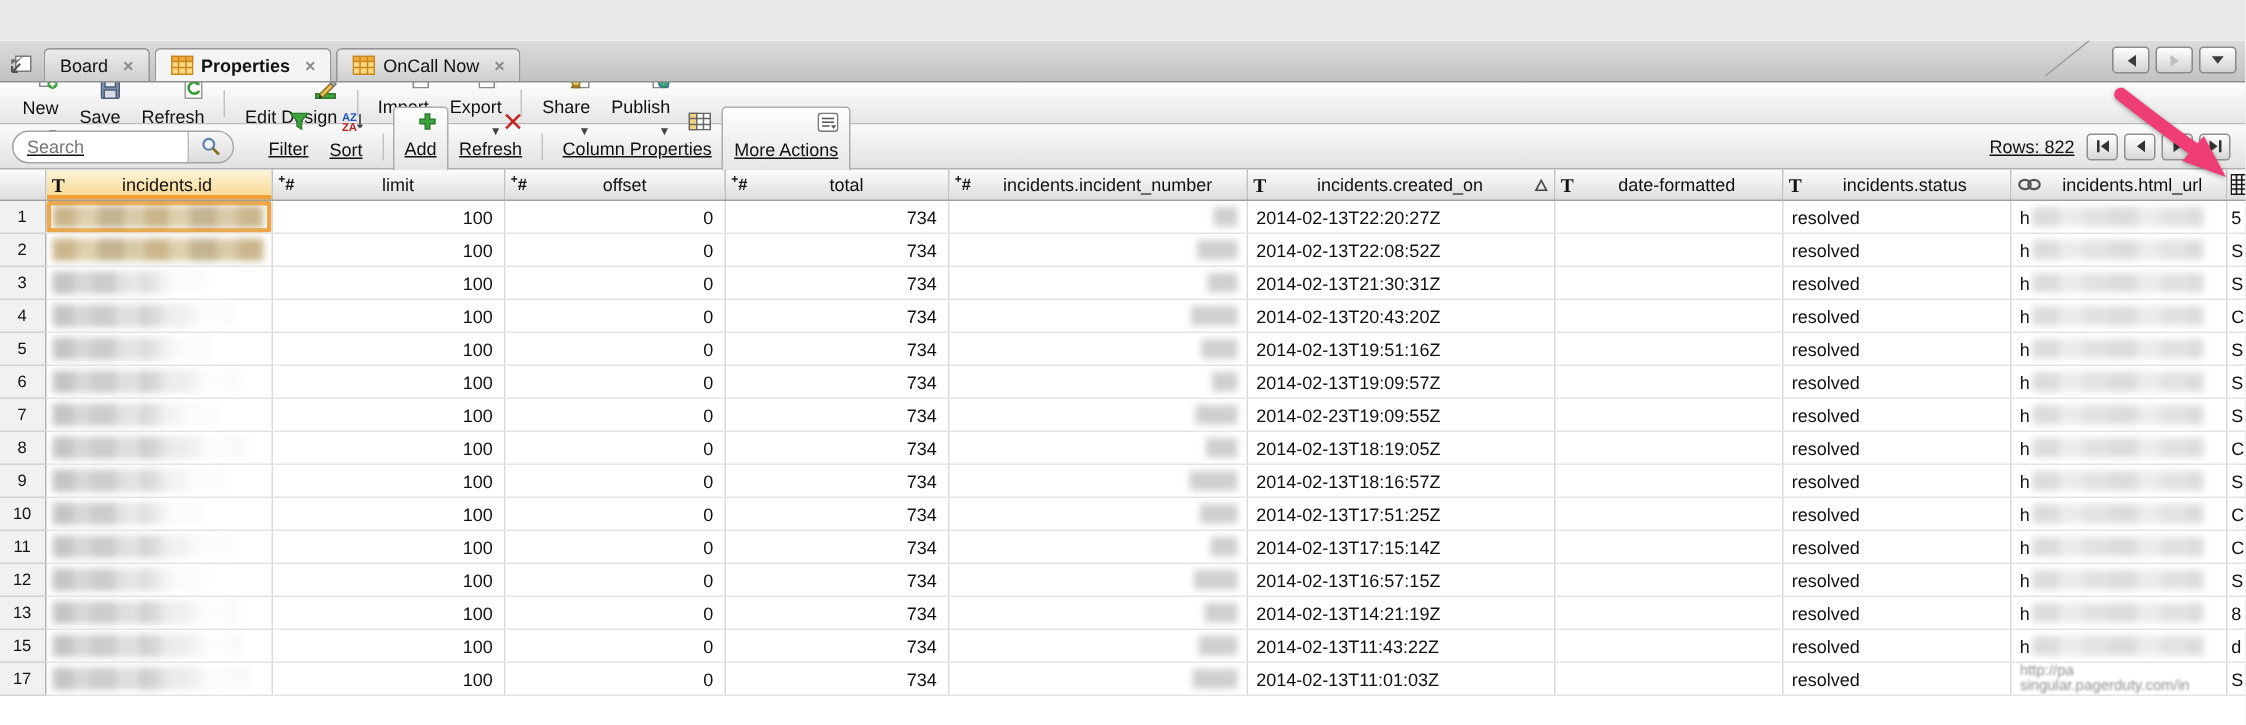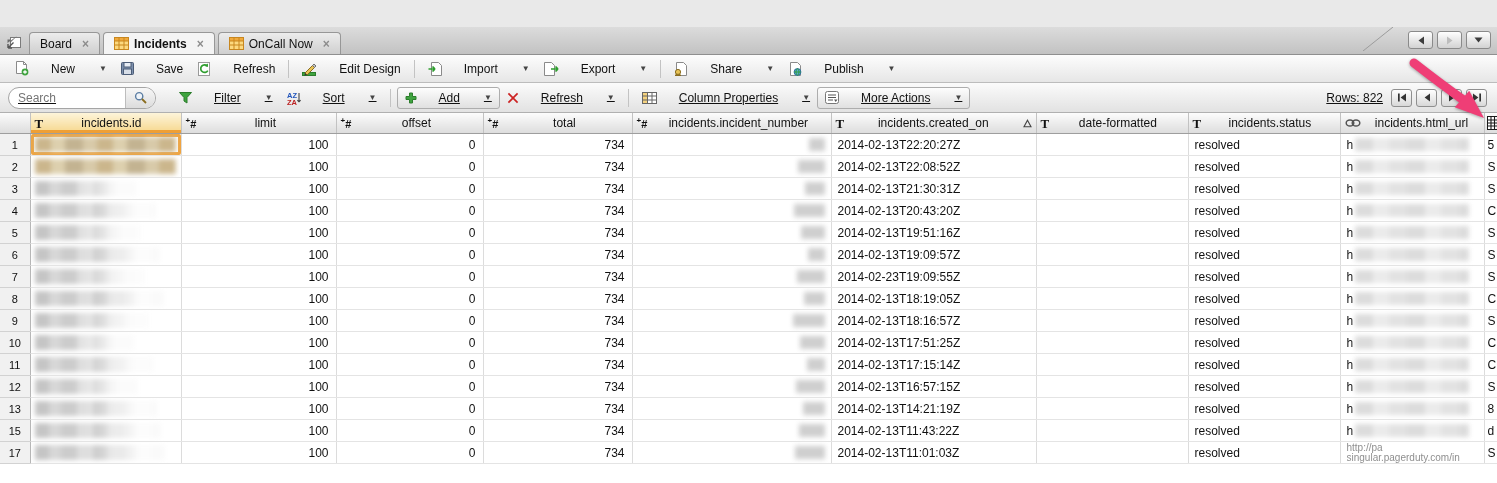--- a/index.html
+++ b/index.html
@@ -18,21 +18,21 @@
   .corner-controls{position:absolute;right:6px;top:4px;display:flex;gap:4px;}
   .cbtn{width:23px;height:16px;border:1px solid #8a8a8a;border-radius:3px;
     background:linear-gradient(#ffffff,#d2d2d2);display:flex;align-items:center;justify-content:center;}
   .diag{position:absolute;right:100px;top:0;}
 
   
   .toolbar{height:27px;background:linear-gradient(#fdfdfd,#e6e6e6);border-bottom:1px solid #bcbcbc;
     display:flex;align-items:center;padding:0 8px;}
   .actionbar{height:29px;background:linear-gradient(#fbfbfb,#e2e2e2);border-bottom:1px solid #b0b0b0;
     display:flex;align-items:center;padding:0 8px;text-decoration:underline;}
-  .tbtn{display:flex;align-items:center;gap:22px;padding:3px 7px;font-size:12px;border-radius:3px;cursor:default;white-space:nowrap;}
+  .tbtn{display:flex;align-items:flex-end;gap:5px;padding:3px 7px;font-size:12px;border-radius:3px;cursor:default;white-space:nowrap;flex-direction:column;}
   .tbtn.boxed{border:1px solid #adadad;background:linear-gradient(#fdfdfd,#e0e0e0);}
   .caret{font-size:8px;color:#444;margin-left:2px;}
   .sep{width:1px;height:18px;background:#c3c3c3;margin:0 6px;}
   .searchbox{display:flex;align-items:center;width:146px;height:20px;background:#fff;
     border:1px solid #a5a5a5;border-radius:11px;overflow:hidden;margin-right:16px;}
   .searchbox input{border:none;outline:none;flex:1;min-width:0;padding:0 9px;font-size:12px;color:#555;
     font-family:"Liberation Sans",sans-serif;background:transparent;}
   .search-go{width:29px;height:100%;border-left:1px solid #bdbdbd;
     background:linear-gradient(#f7f7f7,#dcdcdc);display:flex;align-items:center;justify-content:center;}
   .rows-info{margin-left:auto;display:flex;align-items:center;gap:4px;font-size:12px;padding-right:2px;}
@@ -95,21 +95,21 @@
       <span class="close">×</span>
     </div>
     <div class="tab active">
       <span class="icn">
         <svg width="15" height="13" viewBox="0 0 15 13">
             <rect x="0.5" y="0.5" width="14" height="12" fill="#fcd97f" stroke="#c8871f"></rect>
             <rect x="0.5" y="0.5" width="14" height="3.5" fill="#f0a93c" stroke="#c8871f"></rect>
             <path d="M5 0.5 V12.5 M10 0.5 V12.5 M0.5 8 H14.5" stroke="#c8871f" stroke-width="1"></path>
           </svg>
       </span>
-      <span>Incidents</span>
+      <span>Properties</span>
       <span class="close">×</span>
     </div>
     <div class="tab">
       <span class="icn">
         <svg width="15" height="13" viewBox="0 0 15 13">
             <rect x="0.5" y="0.5" width="14" height="12" fill="#fcd97f" stroke="#c8871f"></rect>
             <rect x="0.5" y="0.5" width="14" height="3.5" fill="#f0a93c" stroke="#c8871f"></rect>
             <path d="M5 0.5 V12.5 M10 0.5 V12.5 M0.5 8 H14.5" stroke="#c8871f" stroke-width="1"></path>
           </svg>
       </span>

